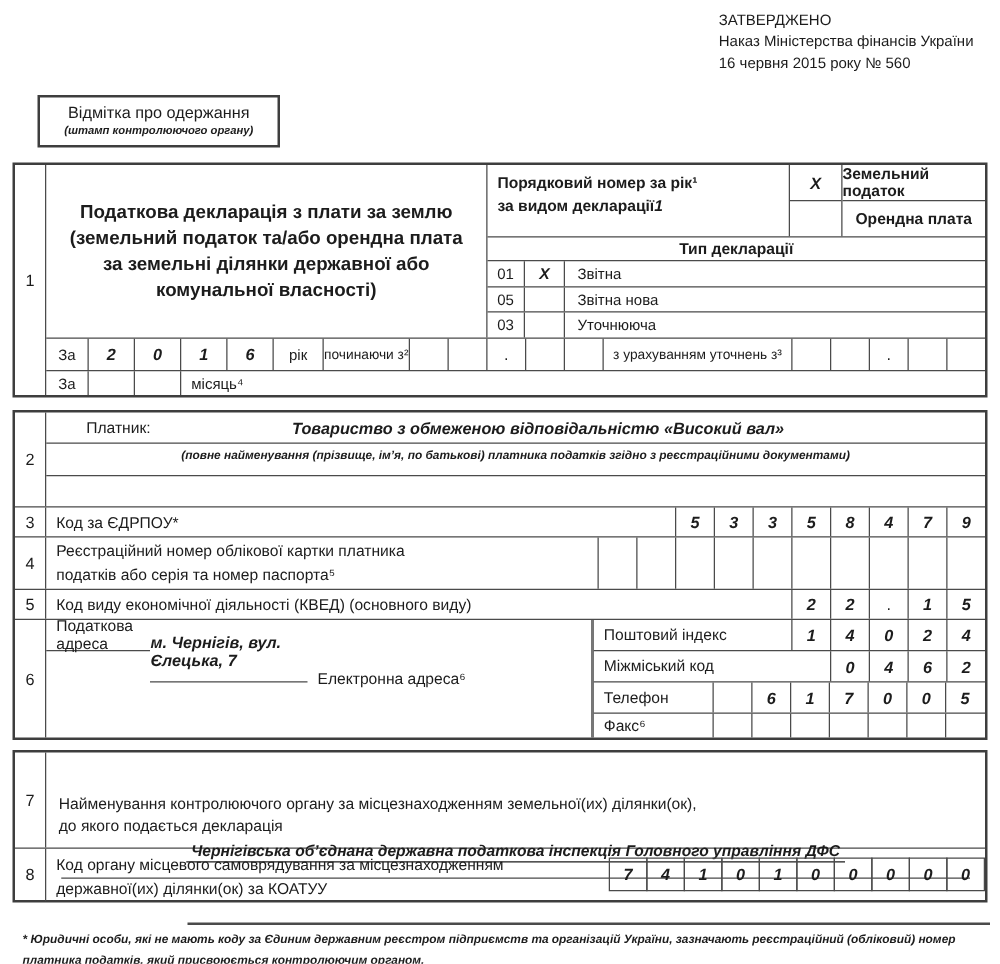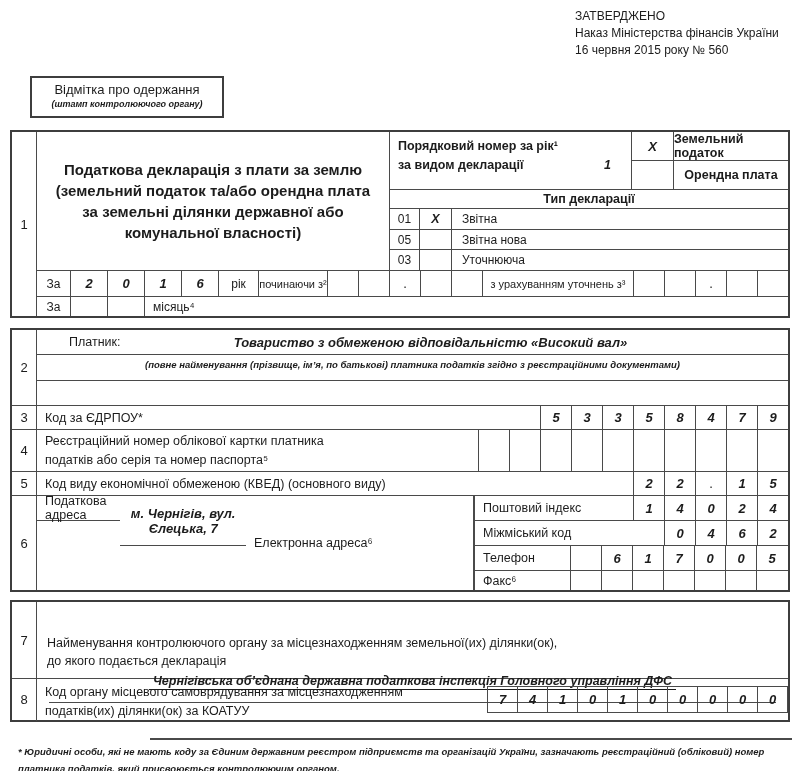--- a/index.html
+++ b/index.html
@@ -30,21 +30,21 @@
   
   .stamp { left: 30px; top: 76px; width: 194px; height: 42px; border: 2px solid #3e3e3e; text-align: center; padding-top: 4px; }
   .stamp-title { font-size: 13px; }
   .stamp-sub { font-size: 9px; font-style: italic; font-weight: 600; margin-top: 2px; }
 
   
   .tblA { top: 130px; height: 188px; }
   .titleCell { flex: 0 0 353px; width: 353px; font-weight: bold; font-size: 15px; line-height: 1.4; text-align: center; padding: 0 10px; }
   .serialRow { height: 58px; }
   .serialLabel { flex: 1; padding: 7px 8px 3px 8px; font-weight: bold; font-size: 12.5px; }
-  .serialLine2 { display: flex; justify-content: space-between; padding-right: 12px; margin-top: 5px; }
+  .serialLine2 { display: flex; justify-content: flex-start; padding-right: 12px; margin-top: 5px; }
   .xcol { flex: 0 0 42px; width: 42px; }
   .xcell { height: 29px; font-size: 13px; }
   .taxcol { flex: 0 0 114px; width: 114px; }
   .taxcell { height: 29px; font-weight: bold; font-size: 12.5px; }
   .declHeader { height: 19px; font-weight: bold; font-size: 12.5px; }
   .trow { flex: 1; display: flex; }
   .tcode { flex: 0 0 30px; width: 30px; font-size: 12px; }
   .tmark { flex: 0 0 32px; width: 32px; font-size: 12.5px; }
   .tlabel { flex: 1; display: flex; align-items: center; padding-left: 10px; font-size: 12px; }
   .yrow { height: 26px; }
@@ -68,21 +68,21 @@
   .payerLabel { padding-left: 32px; font-size: 12.5px; flex: 0 0 110px; }
   .payerValue { flex: 1; text-align: center; font-size: 13px; padding-right: 90px; }
   .capRow { height: 26px; font-style: italic; font-size: 9.5px; font-weight: 600; text-align: center; padding-top: 4px; }
   .emptyRow { flex: 1; }
   .rowLabel { flex: 1; display: flex; align-items: center; padding-left: 8px; font-size: 12.5px; }
   .rowLabel2 { flex: 1; display: flex; flex-direction: column; justify-content: center; padding-left: 8px; font-size: 12.5px; line-height: 1.45; }
   .s6left { flex: 0 0 437px; width: 437px; display: flex; flex-direction: row; }
   .s6right { flex: 1; display: flex; flex-direction: column; }
   .s6r1 { height: 25px; display: flex; }
   .addrHead { height: 25px; display: flex; align-items: center; padding-left: 8px; font-size: 12.5px; }
-  .addrVal { height: 50px; font-size: 13px; text-align: center; }
+  .addrVal { height: 50px; font-size: 13px; }
   .emailRow { flex: 1; display: flex; }
   .emailLabel { flex: 0 0 228px; display: flex; align-items: center; padding-left: 8px; font-size: 12.5px; }
   .s6lbl { flex: 1; display: flex; align-items: center; padding-left: 8px; font-size: 12.5px; }
   .phoneLbl { flex: 0 0 95px; }
   .faxRow { flex: 1; display: flex; }
 
   
   .tblC { top: 600px; height: 122px; flex-direction: column; }
   .g7 { height: 77px; }
   .g8 { flex: 1; }
@@ -222,21 +222,21 @@
     <div class="dcell cc b-l"></div>
     <div class="dcell cc b-l"></div>
     <div class="dcell cc b-l"></div>
     <div class="dcell cc b-l"></div>
     <div class="dcell cc b-l"></div>
     <div class="dcell cc b-l"></div>
   </div>
 
   <div class="grp g5 b-b">
     <div class="numcell cc b-r">5</div>
-    <div class="rowLabel">Код виду економічної обмеженою (КВЕД) (основного виду)</div>
+    <div class="rowLabel">Код виду економічної діяльності (КВЕД) (основного виду)</div>
     <div class="dcell cc b-l val">2</div>
     <div class="dcell cc b-l val">2</div>
     <div class="dcell cc b-l">.</div>
     <div class="dcell cc b-l val">1</div>
     <div class="dcell cc b-l val">5</div>
   </div>
 
   <div class="grp g6">
     <div class="numcell cc b-r">6</div>
     <div class="s6left">
@@ -296,21 +296,21 @@
       <div class="s7value">
         <span>Чернігівська об’єднана державна податкова інспекція Головного управління ДФС</span>
       </div>
       <div class="s7line"></div>
     </div>
   </div>
   <div class="grp g8">
     <div class="numcell cc b-r">8</div>
     <div class="s8labels">
       <div>Код органу місцевого самоврядування за місцезнаходженням</div>
-      <div>податків(их) ділянки(ок) за КОАТУУ</div>
+      <div>державної(их) ділянки(ок) за КОАТУУ</div>
     </div>
     <div class="s8cells">
       <div class="s8cell val">7</div>
       <div class="s8cell val">4</div>
       <div class="s8cell val">1</div>
       <div class="s8cell val">0</div>
       <div class="s8cell val">1</div>
       <div class="s8cell val">0</div>
       <div class="s8cell val">0</div>
       <div class="s8cell val">0</div>

